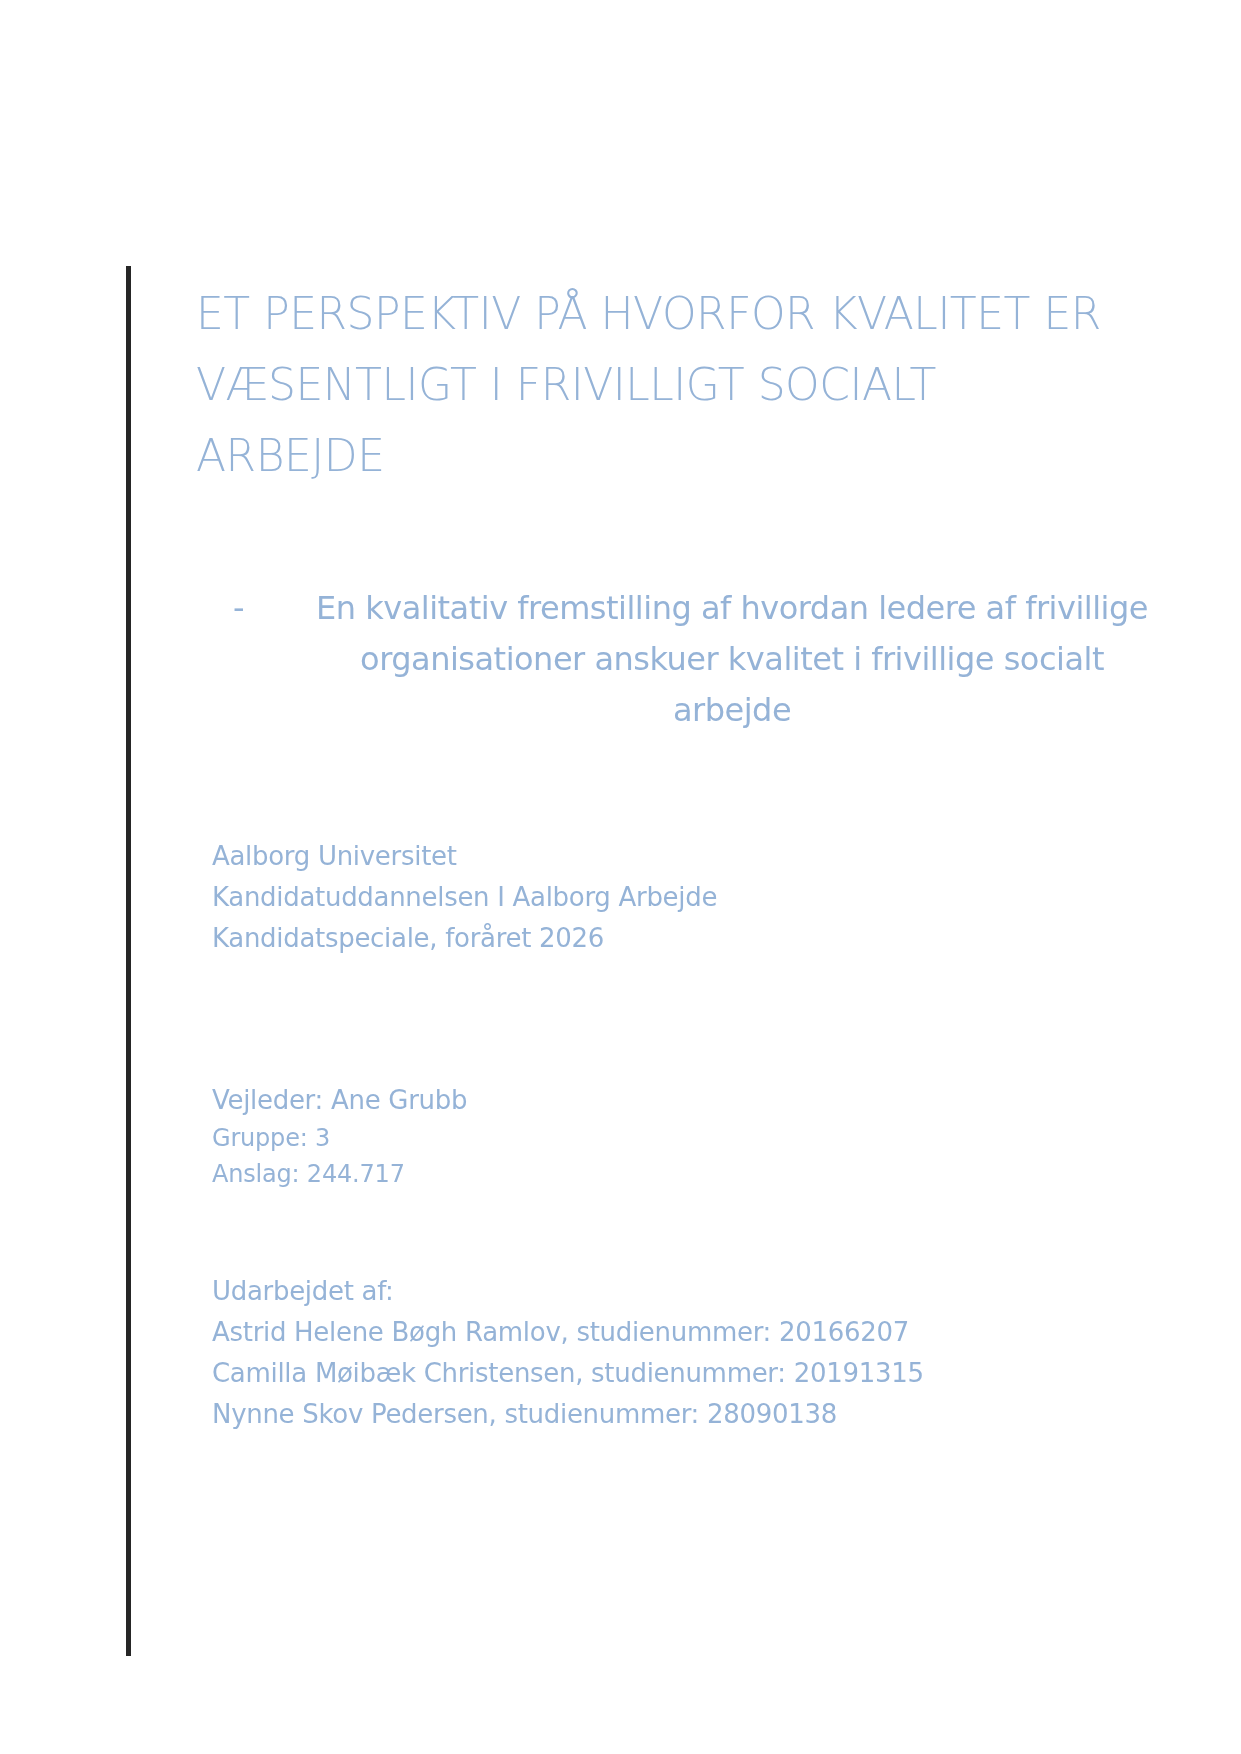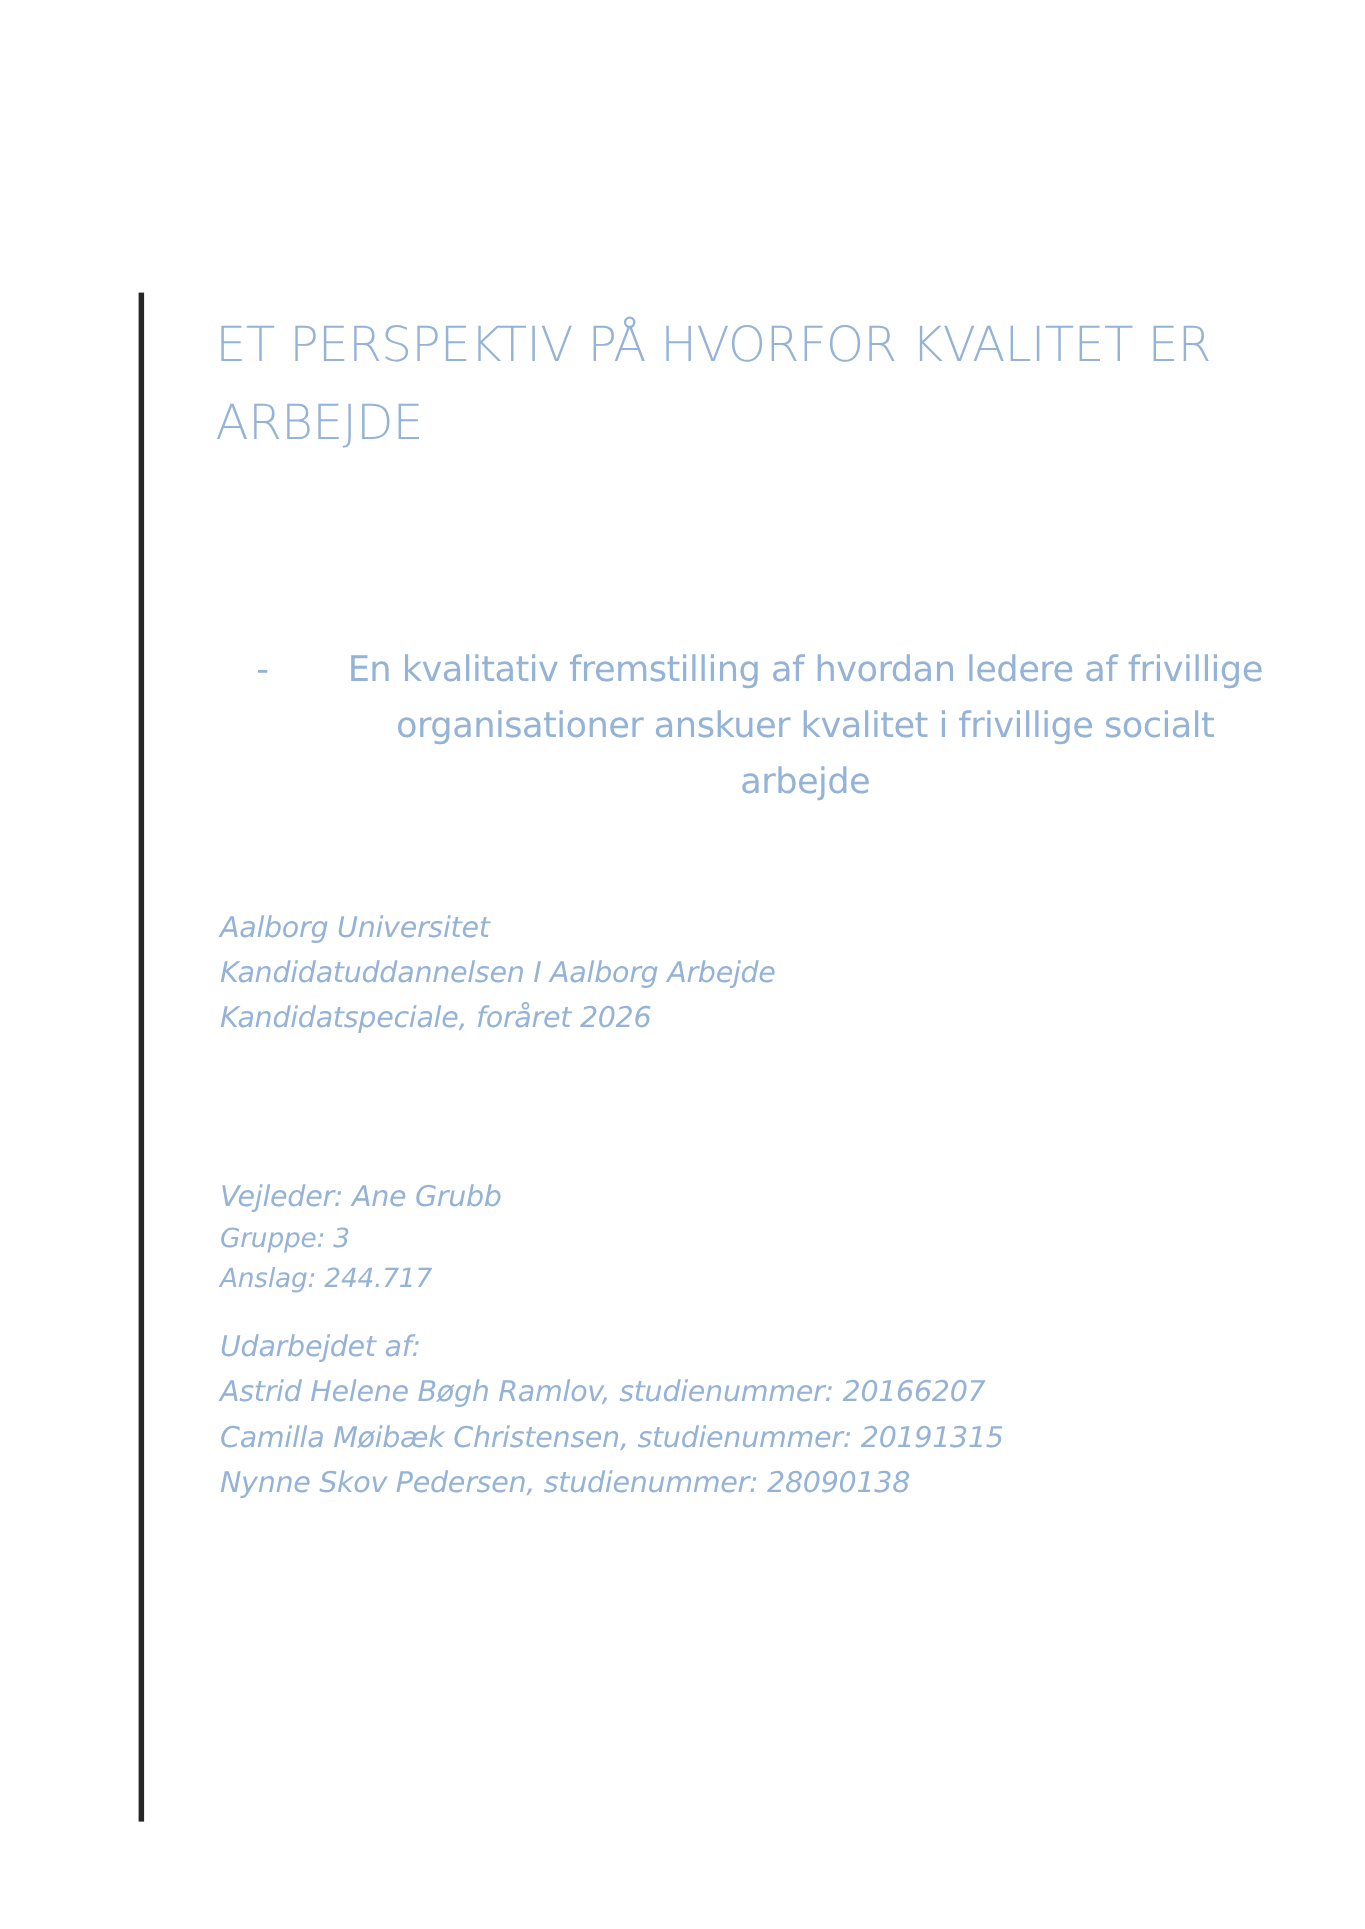--- a/index.html
+++ b/index.html
@@ -60,23 +60,22 @@
       left: 0;
       top: 0;
     }
     .subtitle .text-block {
       margin-left: 38px;
     }
     .subtitle .line { display: block; white-space: nowrap; text-align: center; }
     .block {
       position: absolute;
       left: 196px;
-      margin: 4px;
+      margin: 16px;
       color: #95b3d7;
-      font-style: italic;
     }
     .uni {
       top: 820px;
       font-size: 26px;
       line-height: 41px;
       letter-spacing: -0.3px;
     }
     .uni .line { display: block; white-space: nowrap; }
     .advisor {
       top: 1064px;
@@ -87,36 +86,37 @@
       line-height: 40px;
       letter-spacing: -0.3px;
     }
     .advisor .l2, .advisor .l3 {
       display: block;
       font-size: 24px;
       line-height: 36px;
       letter-spacing: -0.2px;
     }
     .authors {
-      top: 1201px;
+      top: 1255px;
       font-size: 26px;
       line-height: 41px;
       letter-spacing: -0.3px;
     }
     .authors .line { display: block; white-space: nowrap; }
   </style>
 </head>
 <body>
 
 <div class="page">
 
   <div class="side-rule"></div>
 
   <h1 class="title">
     <span class="line">ET PERSPEKTIV PÅ HVORFOR KVALITET ER</span>
+    <span class="line">VÆSENTLIGT I FRIVILLIGT SOCIALT</span>
     <span class="line">ARBEJDE</span>
   </h1>
 
   <div class="subtitle">
     <span class="dash">-</span>
     <div class="text-block">
       <span class="line">En kvalitativ fremstilling af hvordan ledere af frivillige</span>
       <span class="line">organisationer anskuer kvalitet i frivillige socialt</span>
       <span class="line">arbejde</span>
     </div>

